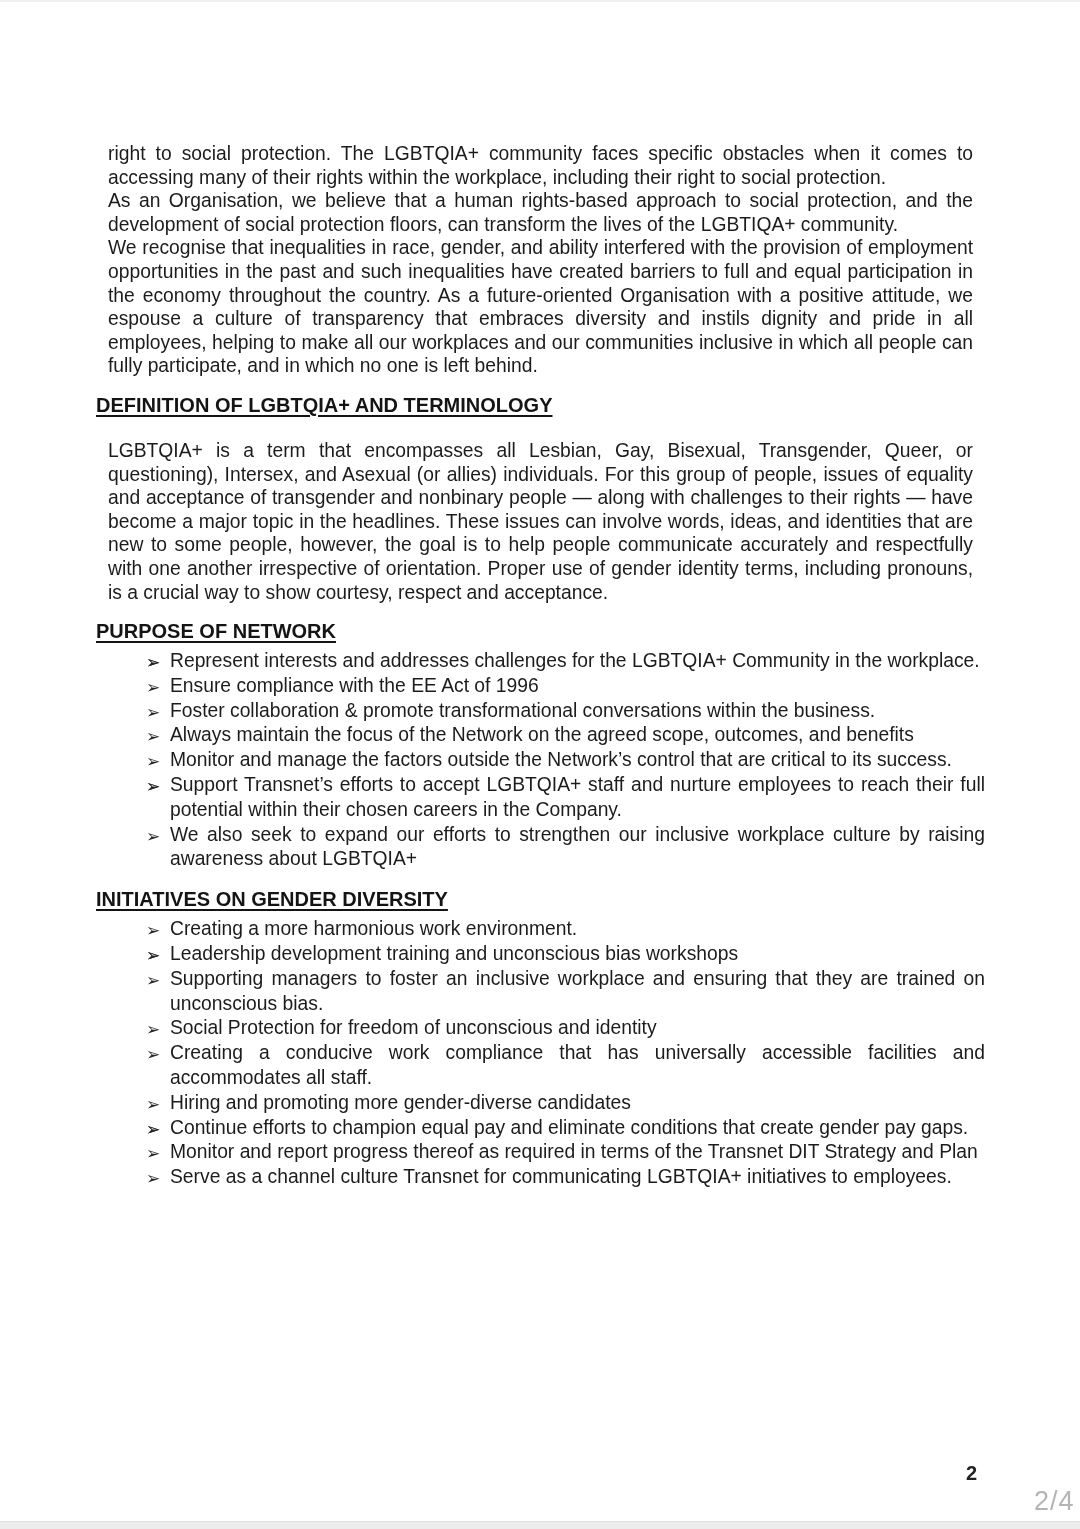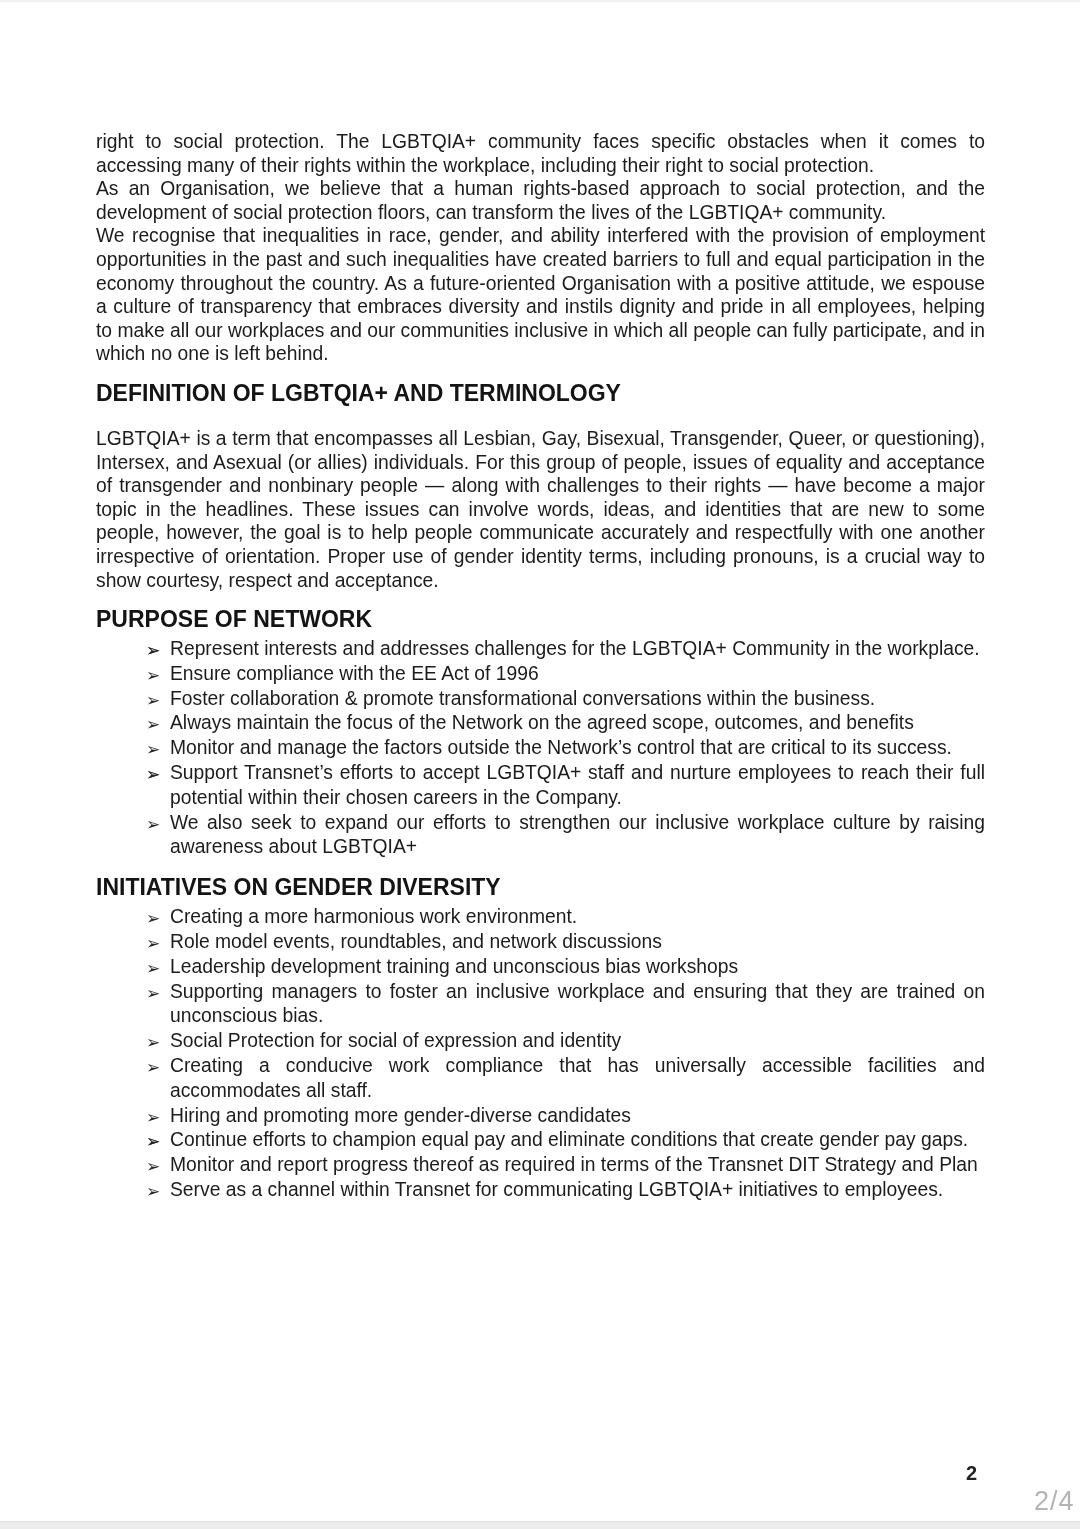--- a/index.html
+++ b/index.html
@@ -27,29 +27,30 @@
     width: 889px;
     font-size: 19.3px;
     line-height: 23.6px;
   }
   .para {
     margin: 0;
     text-align: justify;
     text-justify: inter-word;
   }
   .heading {
-    font-size: 23px;
+    font-size: 20px;
     font-weight: bold;
     color: #141414;
+    text-decoration: underline;
     text-decoration-thickness: 2px;
     text-underline-offset: 3px;
     margin: 15px 0 0 0;
     line-height: 24px;
   }
-  .para-block { margin: 0; }
+  .para-block { margin: 12px; }
   .para-block.spaced { margin-top: 22px; }
   ul.bullets {
     list-style: none;
     margin: 6px 0 0 0;
     padding: 0;
     line-height: 24.8px;
   }
   li.bullet {
     position: relative;
     padding-left: 74px;
@@ -158,36 +159,35 @@
 
     <ul class="bullets">
 
         <li class="bullet">
           <span class="glyph">➢</span>
           <span>Creating a more harmonious work environment.</span>
         </li>
 
         <li class="bullet">
           <span class="glyph">➢</span>
-          <span>Role model events, roundtables, and network discussions</span>
         </li>
 
         <li class="bullet">
           <span class="glyph">➢</span>
           <span>Leadership development training and unconscious bias workshops</span>
         </li>
 
         <li class="bullet">
           <span class="glyph">➢</span>
           <span>Supporting managers to foster an inclusive workplace and ensuring that they are trained on unconscious bias.</span>
         </li>
 
         <li class="bullet">
           <span class="glyph">➢</span>
-          <span>Social Protection for social of expression and identity</span>
+          <span>Social Protection for freedom of unconscious and identity</span>
         </li>
 
         <li class="bullet">
           <span class="glyph">➢</span>
           <span>Creating a conducive work compliance that has universally accessible facilities and accommodates all staff.</span>
         </li>
 
         <li class="bullet">
           <span class="glyph">➢</span>
           <span>Hiring and promoting more gender-diverse candidates</span>
@@ -202,21 +202,21 @@
           <span>Continue efforts to champion equal pay and eliminate conditions that create gender pay gaps.</span>
         </li>
 
         <li class="bullet">
           <span class="glyph">➢</span>
           <span>Monitor and report progress thereof as required in terms of the Transnet DIT Strategy and Plan</span>
         </li>
 
         <li class="bullet">
           <span class="glyph">➢</span>
-          <span>Serve as a channel within Transnet for communicating LGBTQIA+ initiatives to employees.</span>
+          <span>Serve as a channel culture Transnet for communicating LGBTQIA+ initiatives to employees.</span>
         </li>
       </ul>
 
   </div>
 
   <div class="page-number">2</div>
   <div class="viewer-indicator">2/4</div>
 
   <div class="edge-bottom"></div>
 </div>

